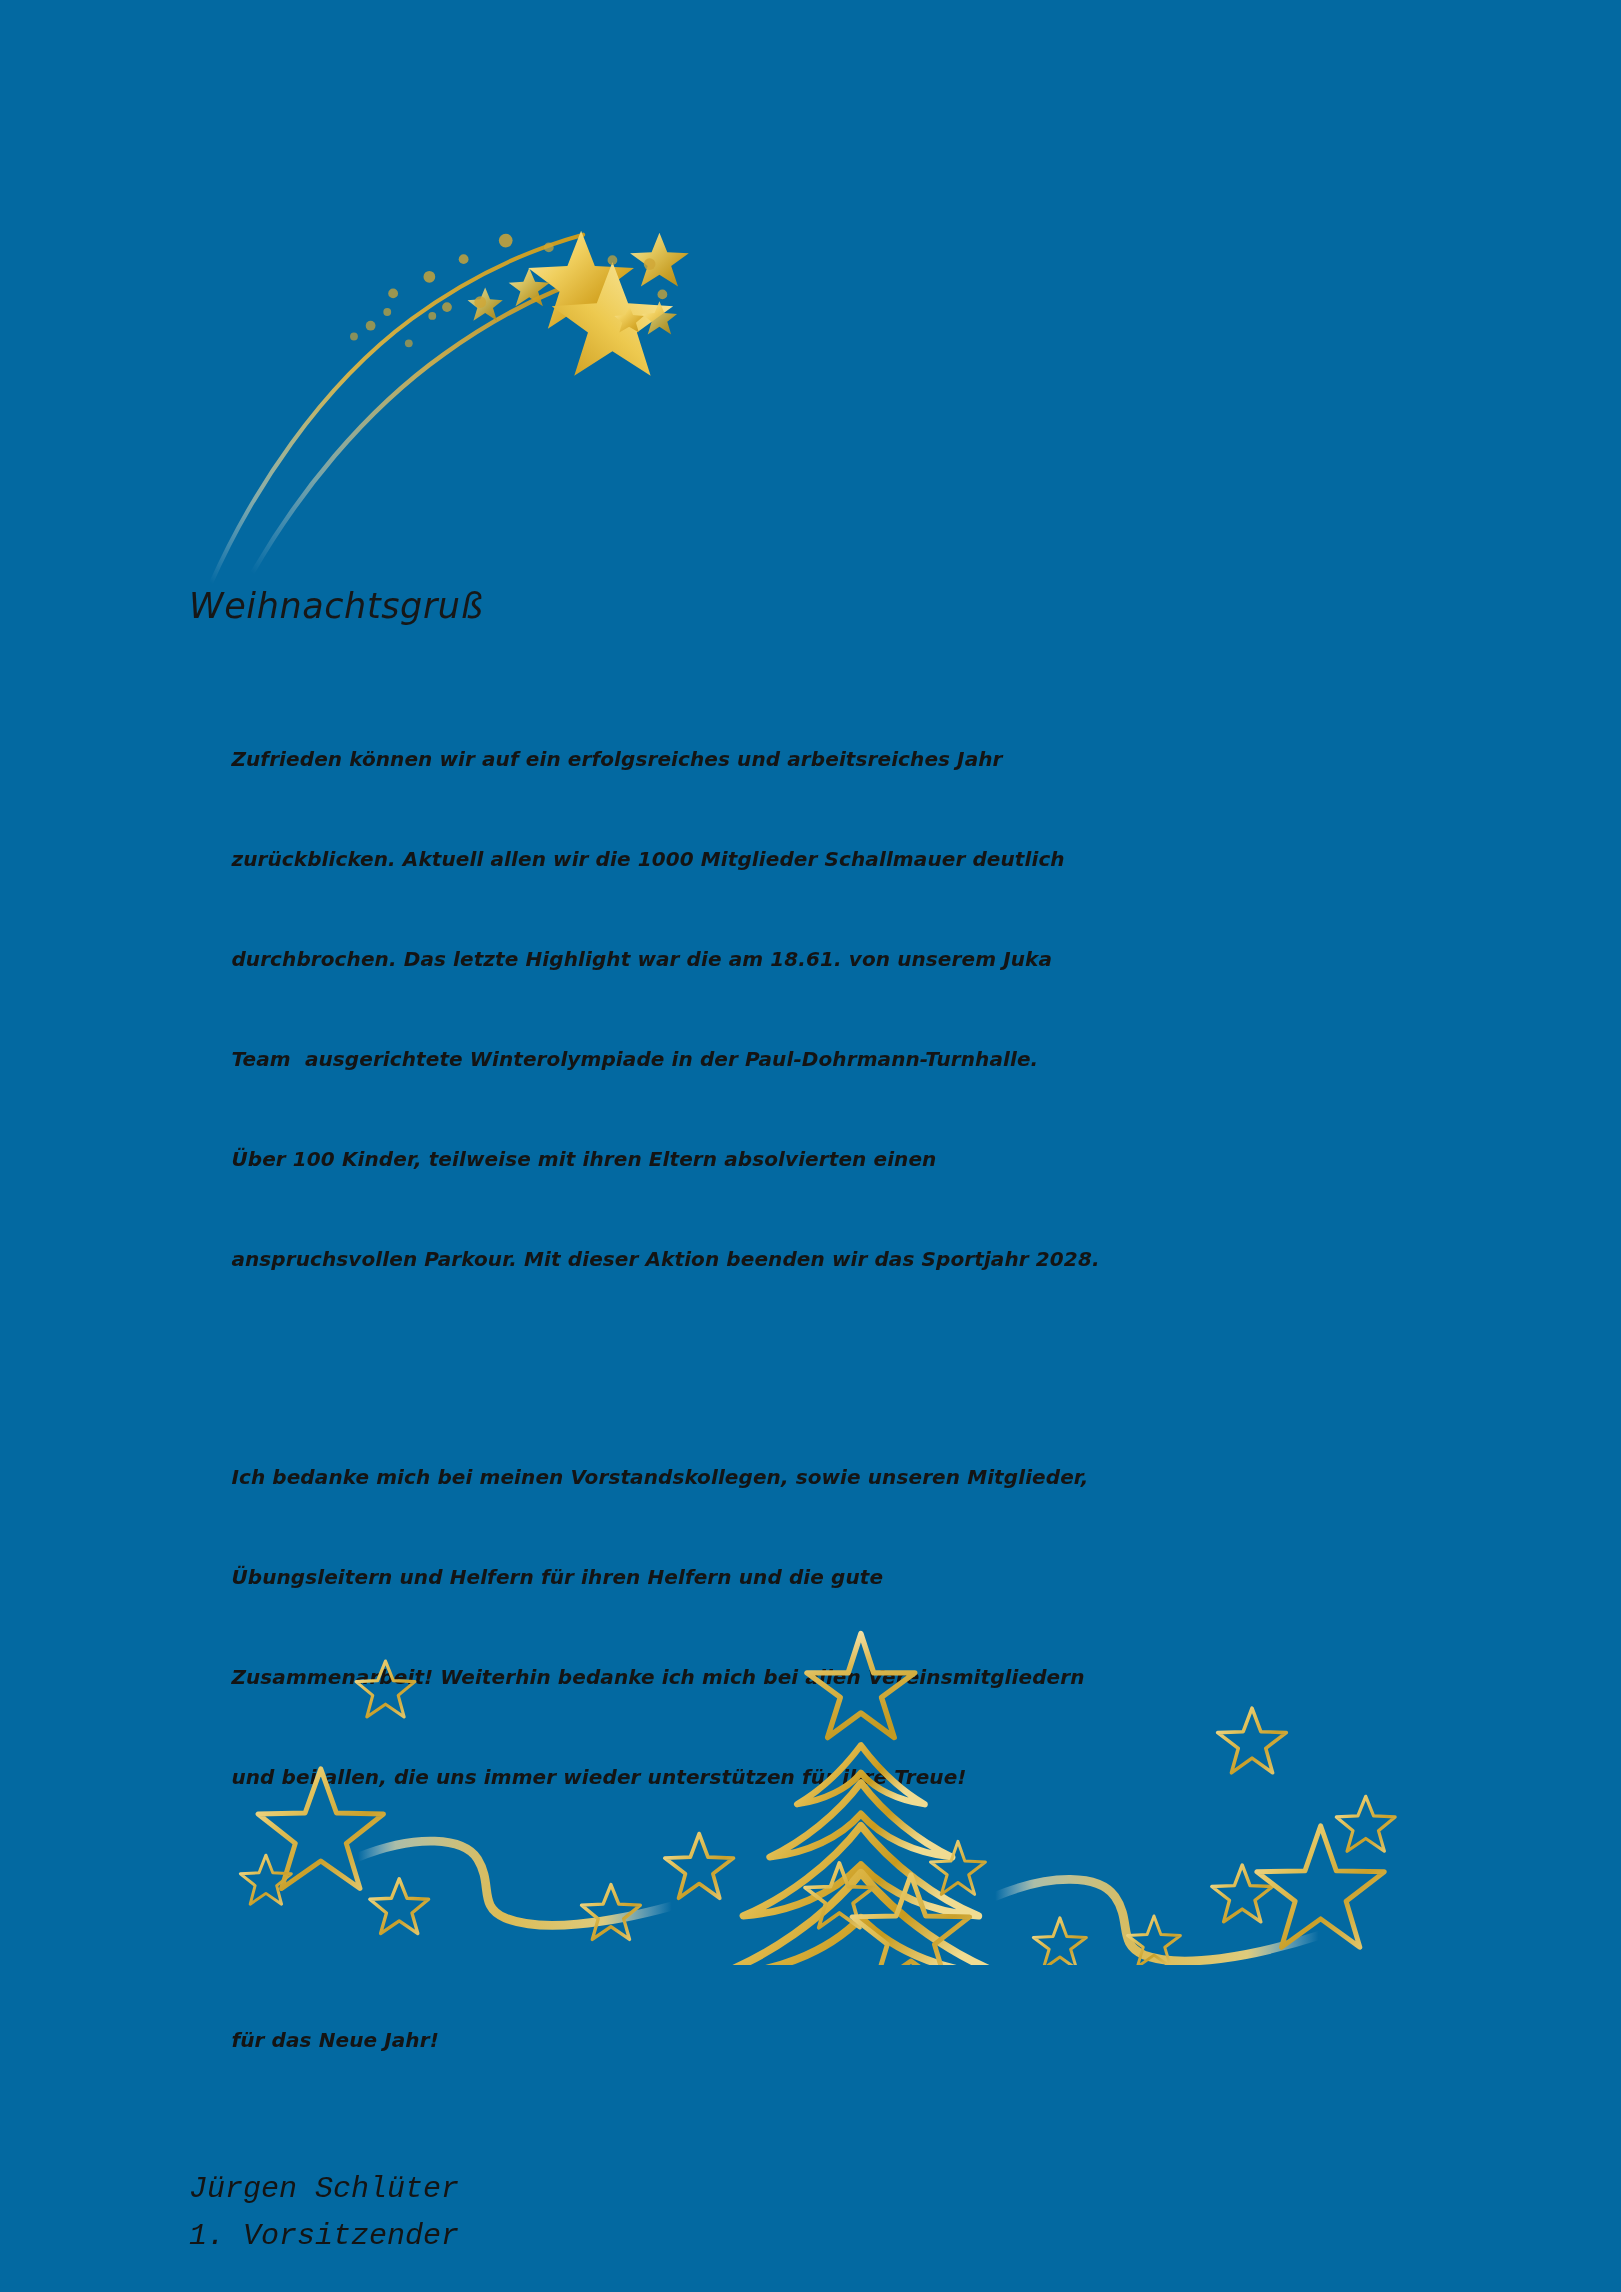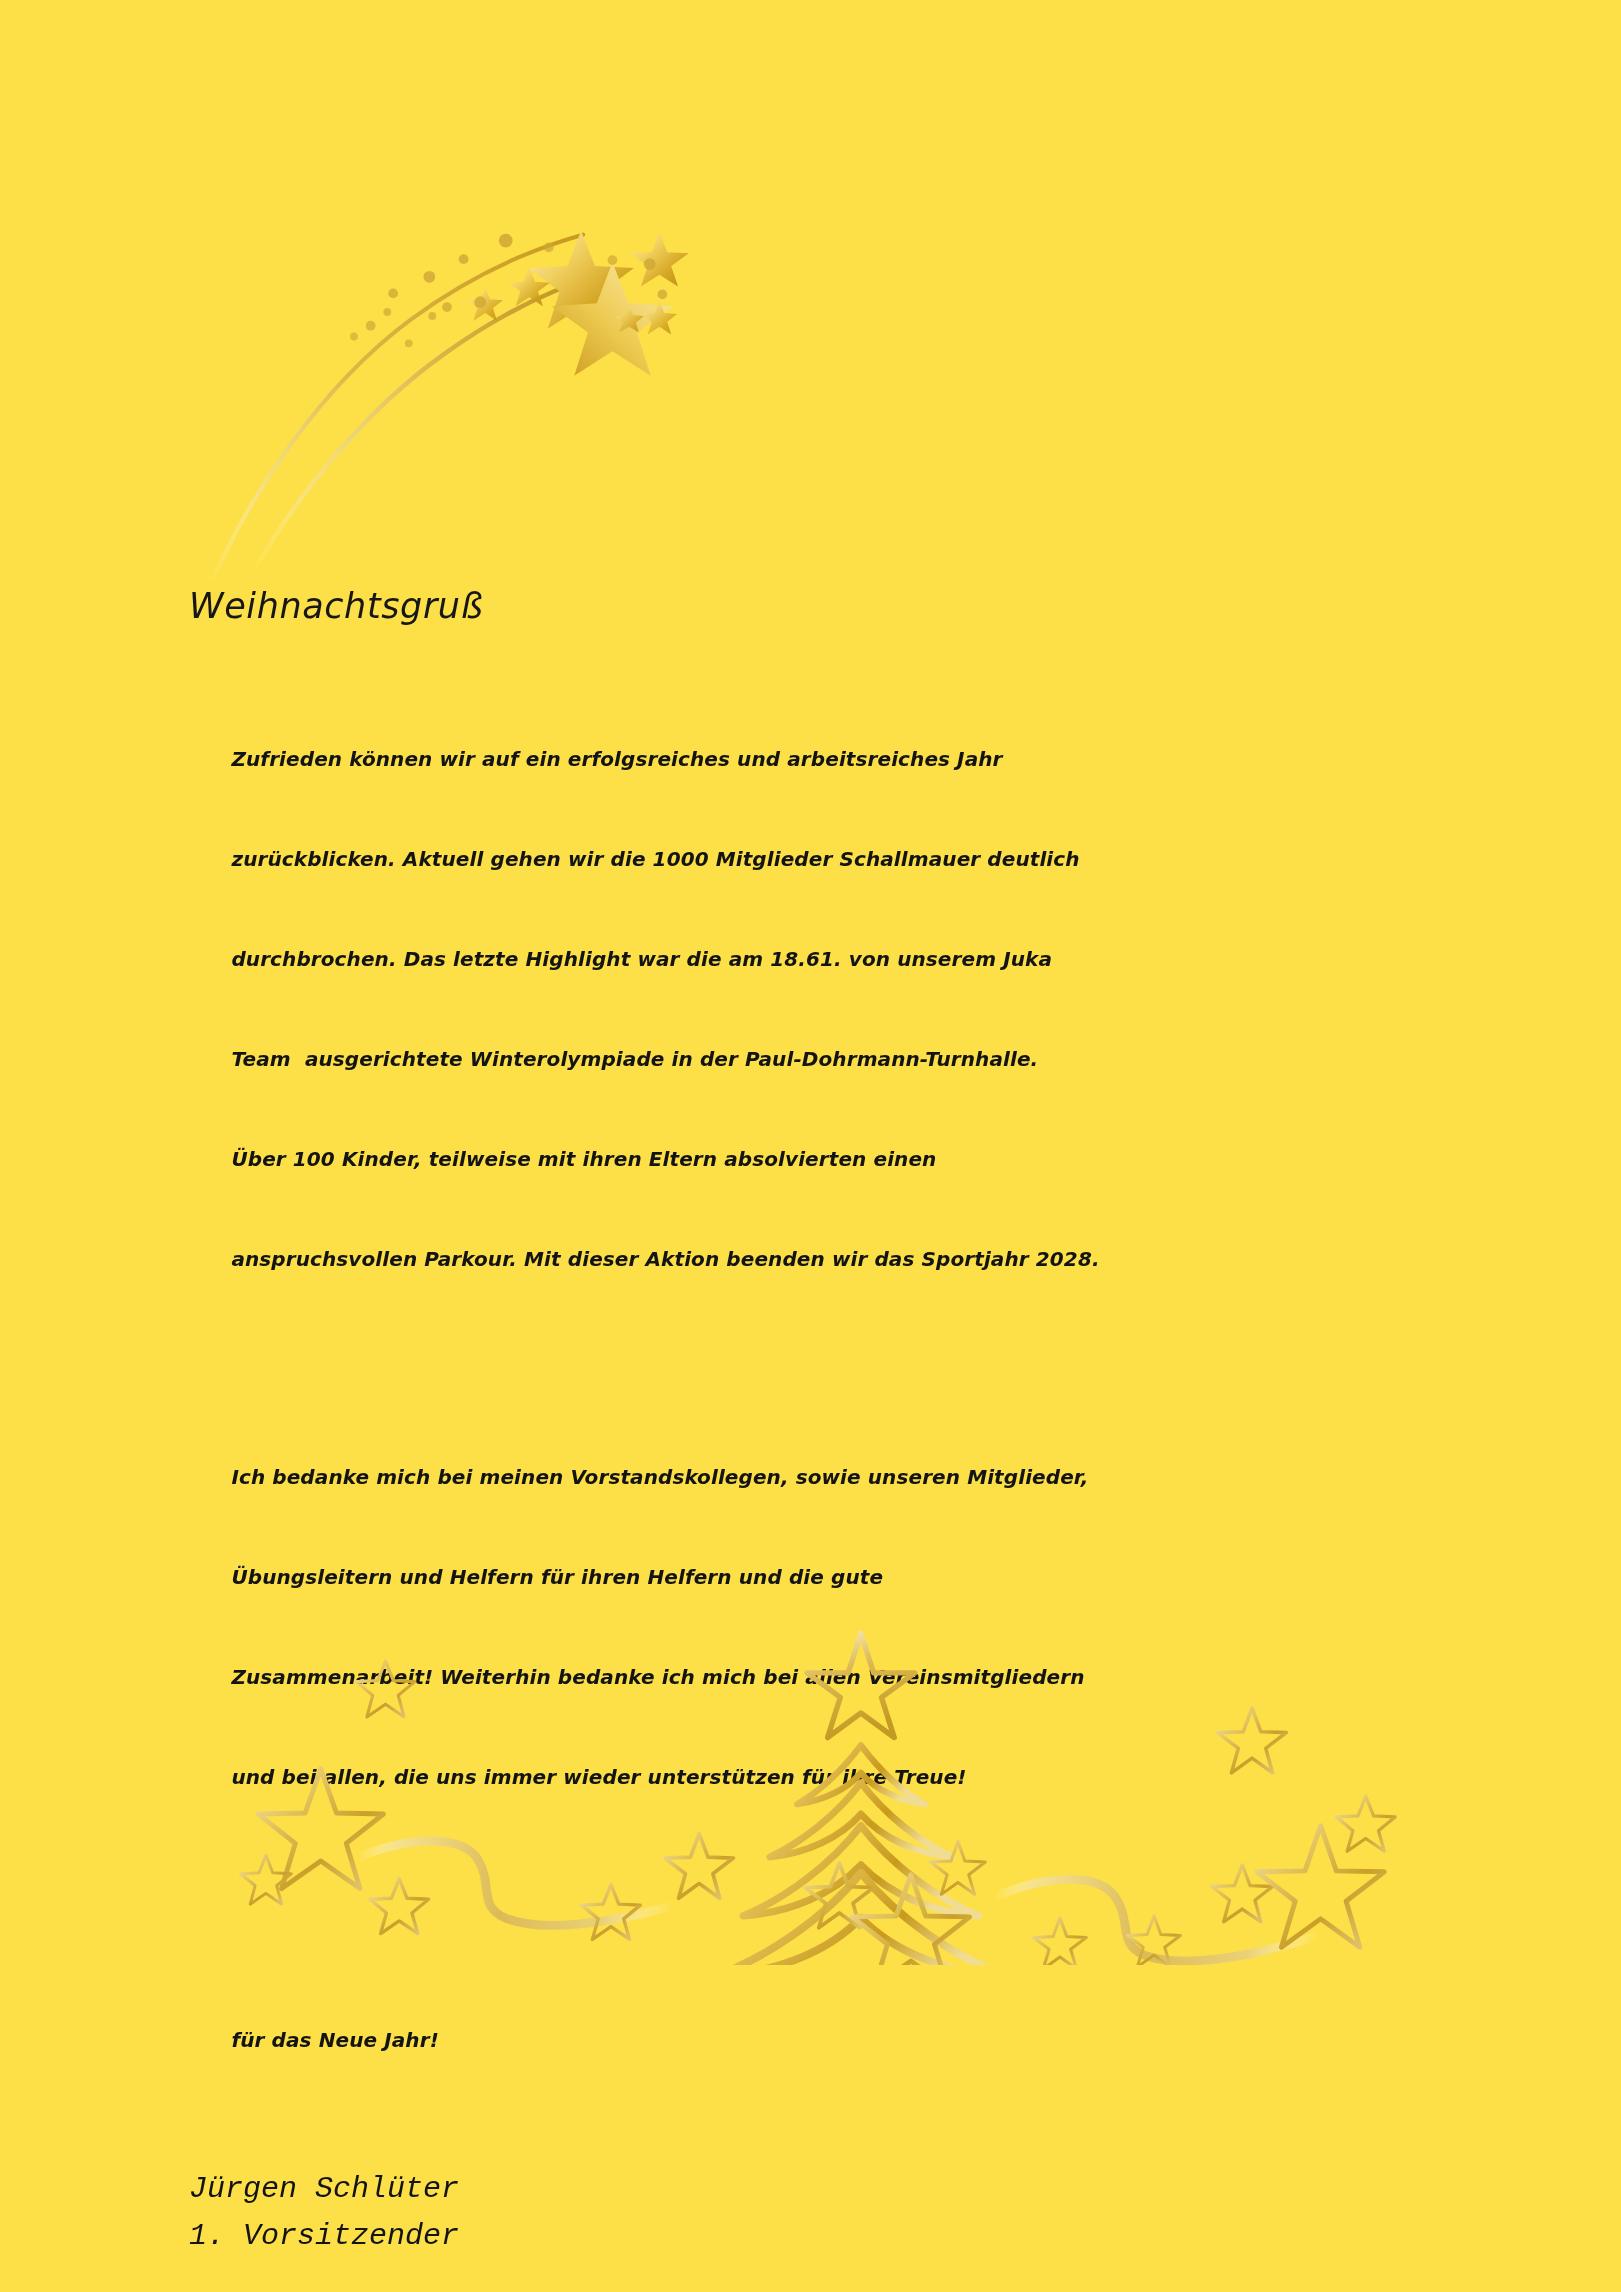--- a/index.html
+++ b/index.html
@@ -8,21 +8,21 @@
     padding: 0;
     background: #ffffff;
   }
   body {
     font-family: "DejaVu Sans", sans-serif;
   }
   .page {
     position: relative;
     width: 1621px;
     height: 2293px;
-    background: #fde047;
+    background: #0369a1;
     overflow: hidden;
     box-sizing: border-box;
   }
 
   
   .ornament-top {
     position: absolute;
     left: 191px;
     top: 172px;
     width: 510px;
@@ -156,21 +156,21 @@
       </g>
     </svg>
   </div>
 
   <div class="letter">
 
     <h1 class="doc-title">Weihnachtsgruß</h1>
 
     <p class="para">
       <span>Zufrieden können wir auf ein erfolgsreiches und arbeitsreiches Jahr</span><br>
-      <span>zurückblicken. Aktuell gehen wir die 1000 Mitglieder Schallmauer deutlich</span><br>
+      <span>zurückblicken. Aktuell allen wir die 1000 Mitglieder Schallmauer deutlich</span><br>
       <span>durchbrochen. Das letzte Highlight war die am 18.61. von unserem Juka</span><br>
       <span>Team  ausgerichtete Winterolympiade in der Paul-Dohrmann-Turnhalle.</span><br>
       <span>Über 100 Kinder, teilweise mit ihren Eltern absolvierten einen</span><br>
       <span>anspruchsvollen Parkour. Mit dieser Aktion beenden wir das Sportjahr 2028.</span><br>
     </p>
 
     <p class="para tight">
       <span>Ich bedanke mich bei meinen Vorstandskollegen, sowie unseren Mitglieder,</span><br>
       <span>Übungsleitern und Helfern für ihren Helfern und die gute</span><br>
       <span>Zusammenarbeit! Weiterhin bedanke ich mich bei allen Vereinsmitgliedern</span><br>

